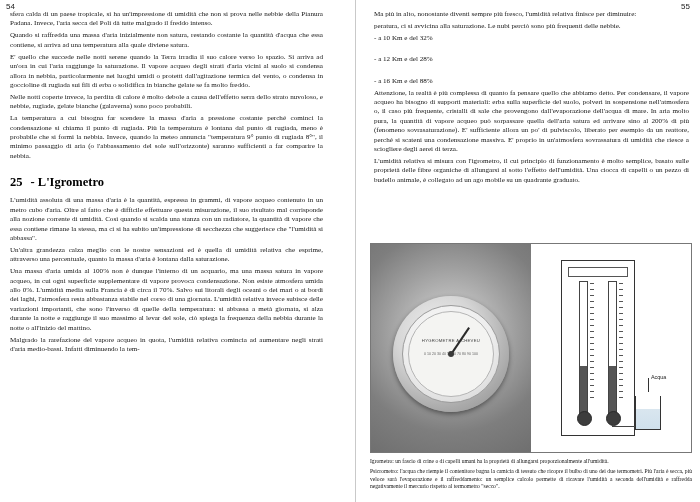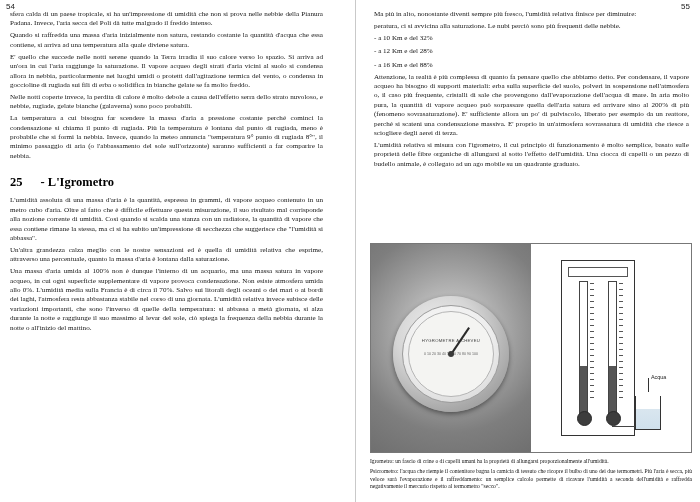--- a/index.html
+++ b/index.html
@@ -55,30 +55,30 @@
 
   p.body {
     margin: 0 0 0.35em 0;
     font-size: 7.1px;
     line-height: 1.33;
     text-align: justify;
     text-justify: inter-word;
     hyphens: auto;
     color: #151515;
   }
-  p.body.tight { margin-bottom: 4px; }
+  p.body.tight { margin-bottom: 12px; }
 
   .section-head {
     margin: 14px 0 6px 0;
     font-size: 12.5px;
     font-weight: bold;
     font-family: "Liberation Serif", serif;
     color: #000;
   }
-  .section-head .num { margin-right: 18px; }
+  .section-head .num { margin-right: 8px; }
 
   .figure {
     position: absolute;
     left: 370px;
     top: 243px;
     width: 322px;
     height: 210px;
     background: #8e8e8e;
     border: 1px solid #777;
     box-sizing: border-box;
@@ -271,20 +271,21 @@
     <p class="body">Nelle notti coperte invece, la perdita di calore è molto debole a causa dell'effetto serra dello strato nuvoloso, e nebbie, rugiade, gelate bianche (galaverna) sono poco probabili.</p>
     <p class="body">La temperatura a cui bisogna far scendere la massa d'aria a pressione costante perché cominci la condensazione si chiama il punto di rugiada. Più la temperatura è lontana dal punto di rugiada, meno è probabile che si formi la nebbia. Invece, quando la meteo annuncia "temperatura 9° punto di rugiada 8°", il minimo passaggio di aria (o l'abbassamento del sole sull'orizzonte) saranno sufficienti a far comparire la nebbia.</p>
 
     <div class="section-head">
       <span class="num">25</span><span>- L'Igrometro</span>
     </div>
 
     <p class="body">L'umidità assoluta di una massa d'aria è la quantità, espressa in grammi, di vapore acqueo contenuto in un metro cubo d'aria. Oltre al fatto che è difficile effettuare questa misurazione, il suo risultato mal corrisponde alla nozione corrente di umidità. Così quando si scalda una stanza con un radiatore, la quantità di vapore che essa contiene rimane la stessa, ma ci si ha subito un'impressione di secchezza che suggerisce che "l'umidità si abbassa".</p>
     <p class="body">Un'altra grandezza calza meglio con le nostre sensazioni ed è quella di umidità relativa che esprime, attraverso una percentuale, quanto la massa d'aria è lontana dalla saturazione.</p>
     <p class="body">Una massa d'aria umida al 100% non è dunque l'interno di un acquario, ma una massa satura in vapore acqueo, in cui ogni superficie supplementare di vapore provoca condensazione. Non esiste atmosfera umida allo 0%. L'umidità media sulla Francia è di circa il 70%. Salvo sui litorali degli oceani o dei mari o ai bordi dei laghi, l'atmosfera resta abbastanza stabile nel corso di una giornata. L'umidità relativa invece subisce delle variazioni importanti, che sono l'inverso di quelle della temperatura: si abbassa a metà giornata, si alza durante la notte e raggiunge il suo massimo al levar del sole, ciò spiega la frequenza della nebbia durante la notte o all'inizio del mattino.</p>
+    <p class="body">Malgrado la rarefazione del vapore acqueo in quota, l'umidità relativa comincia ad aumentare negli strati d'aria medio-bassi. Infatti diminuendo la tem-</p>
   </div>
 
   <div class="col col-right">
     <p class="body">Ma più in alto, nonostante diventi sempre più fresco, l'umidità relativa finisce per diminuire:</p>
     <p class="body">peratura, ci si avvicina alla saturazione. Le nubi perciò sono più frequenti delle nebbie.</p>
     <p class="body tight">- a 10 Km e del 32%</p>
     <p class="body tight">- a 12 Km e del 28%</p>
     <p class="body">- a 16 Km e del 88%</p>
     <p class="body">Attenzione, la realtà è più complessa di quanto fa pensare quello che abbiamo detto. Per condensare, il vapore acqueo ha bisogno di supporti materiali: erba sulla superficie del suolo, polveri in sospensione nell'atmosfera o, il caso più frequente, cristalli di sale che provengono dall'evaporazione dell'acqua di mare. In aria molto pura, la quantità di vapore acqueo può sorpassare quella dell'aria satura ed arrivare sino al 200% di più (fenomeno sovrasaturazione). E' sufficiente allora un po' di pulviscolo, liberato per esempio da un reattore, perché si scateni una condensazione massiva. E' proprio in un'atmosfera sovrassatura di umidità che riesce a sciogliere degli aerei di terza.</p>
     <p class="body">L'umidità relativa si misura con l'igrometro, il cui principio di funzionamento è molto semplice, basato sulle proprietà delle fibre organiche di allungarsi al sotto l'effetto dell'umidità. Una ciocca di capelli o un pezzo di budello animale, è collegato ad un ago mobile su un quadrante graduato.</p>

